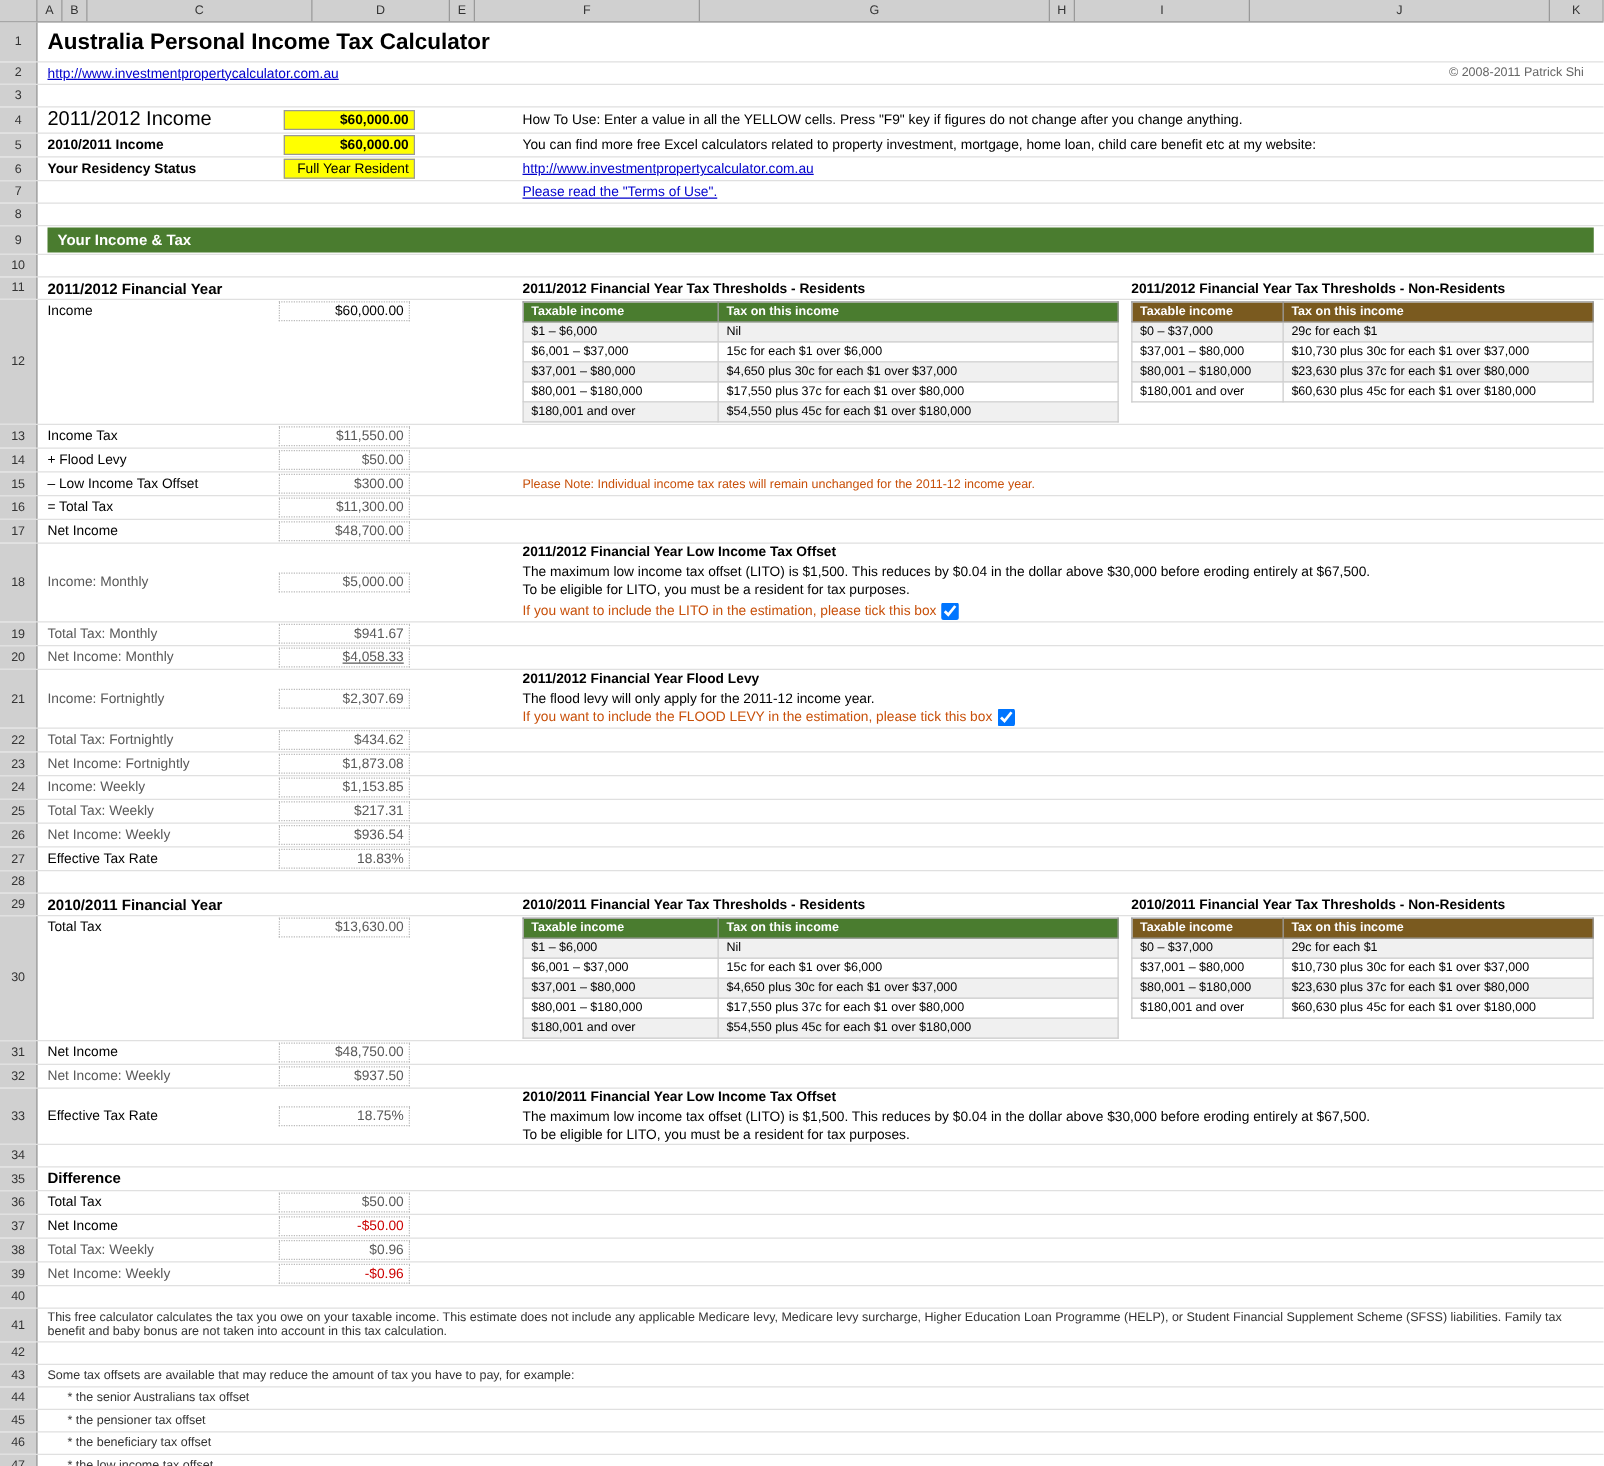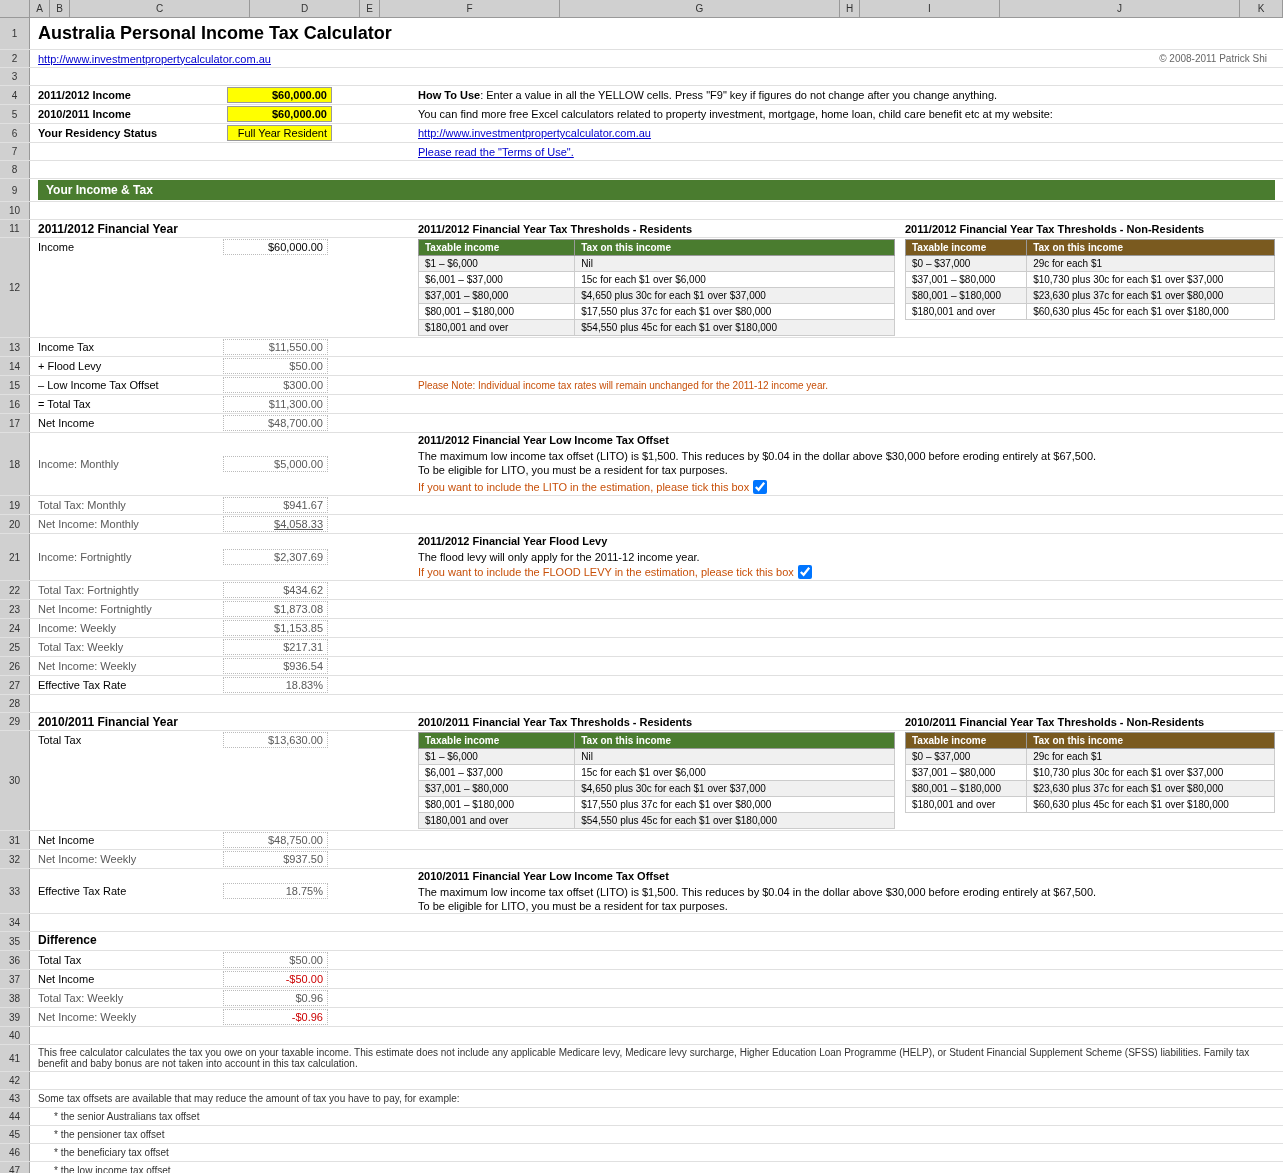--- a/index.html
+++ b/index.html
@@ -94,25 +94,25 @@
 
   <div class="row" style="height:8px;">
     <div class="row-num">3</div>
     <div class="row-content"></div>
   </div>
 
   <div class="row">
     <div class="row-num">4</div>
     <div class="row-content" style="padding: 1px 8px; gap: 10px;">
       <div style="width: 370px; display:flex; align-items:center; gap:4px;">
-        <span style="width:185px; font-weight:bold; font-size:11px;">2011/2012 Income</span>
+        <span style="width:185px; font-weight:normal; font-size:16px;">2011/2012 Income</span>
         <span class="input-yellow" style="width:105px;">$60,000.00</span>
       </div>
       <div style="flex:1; font-size:11px;">
-        <span style="font-weight:bold;">How To Use</span><span>: Enter a value in all the YELLOW cells. Press "F9" key if figures do not change after you change anything.</span>
+        <span style="font-weight:normal;">How To Use</span><span>: Enter a value in all the YELLOW cells. Press "F9" key if figures do not change after you change anything.</span>
       </div>
     </div>
   </div>
 
   <div class="row">
     <div class="row-num">5</div>
     <div class="row-content" style="padding: 1px 8px; gap: 10px;">
       <div style="width: 370px; display:flex; align-items:center; gap:4px;">
         <span style="width:185px; font-weight:bold; font-size:11px;">2010/2011 Income</span>
         <span class="input-yellow" style="width:105px;">$60,000.00</span>

